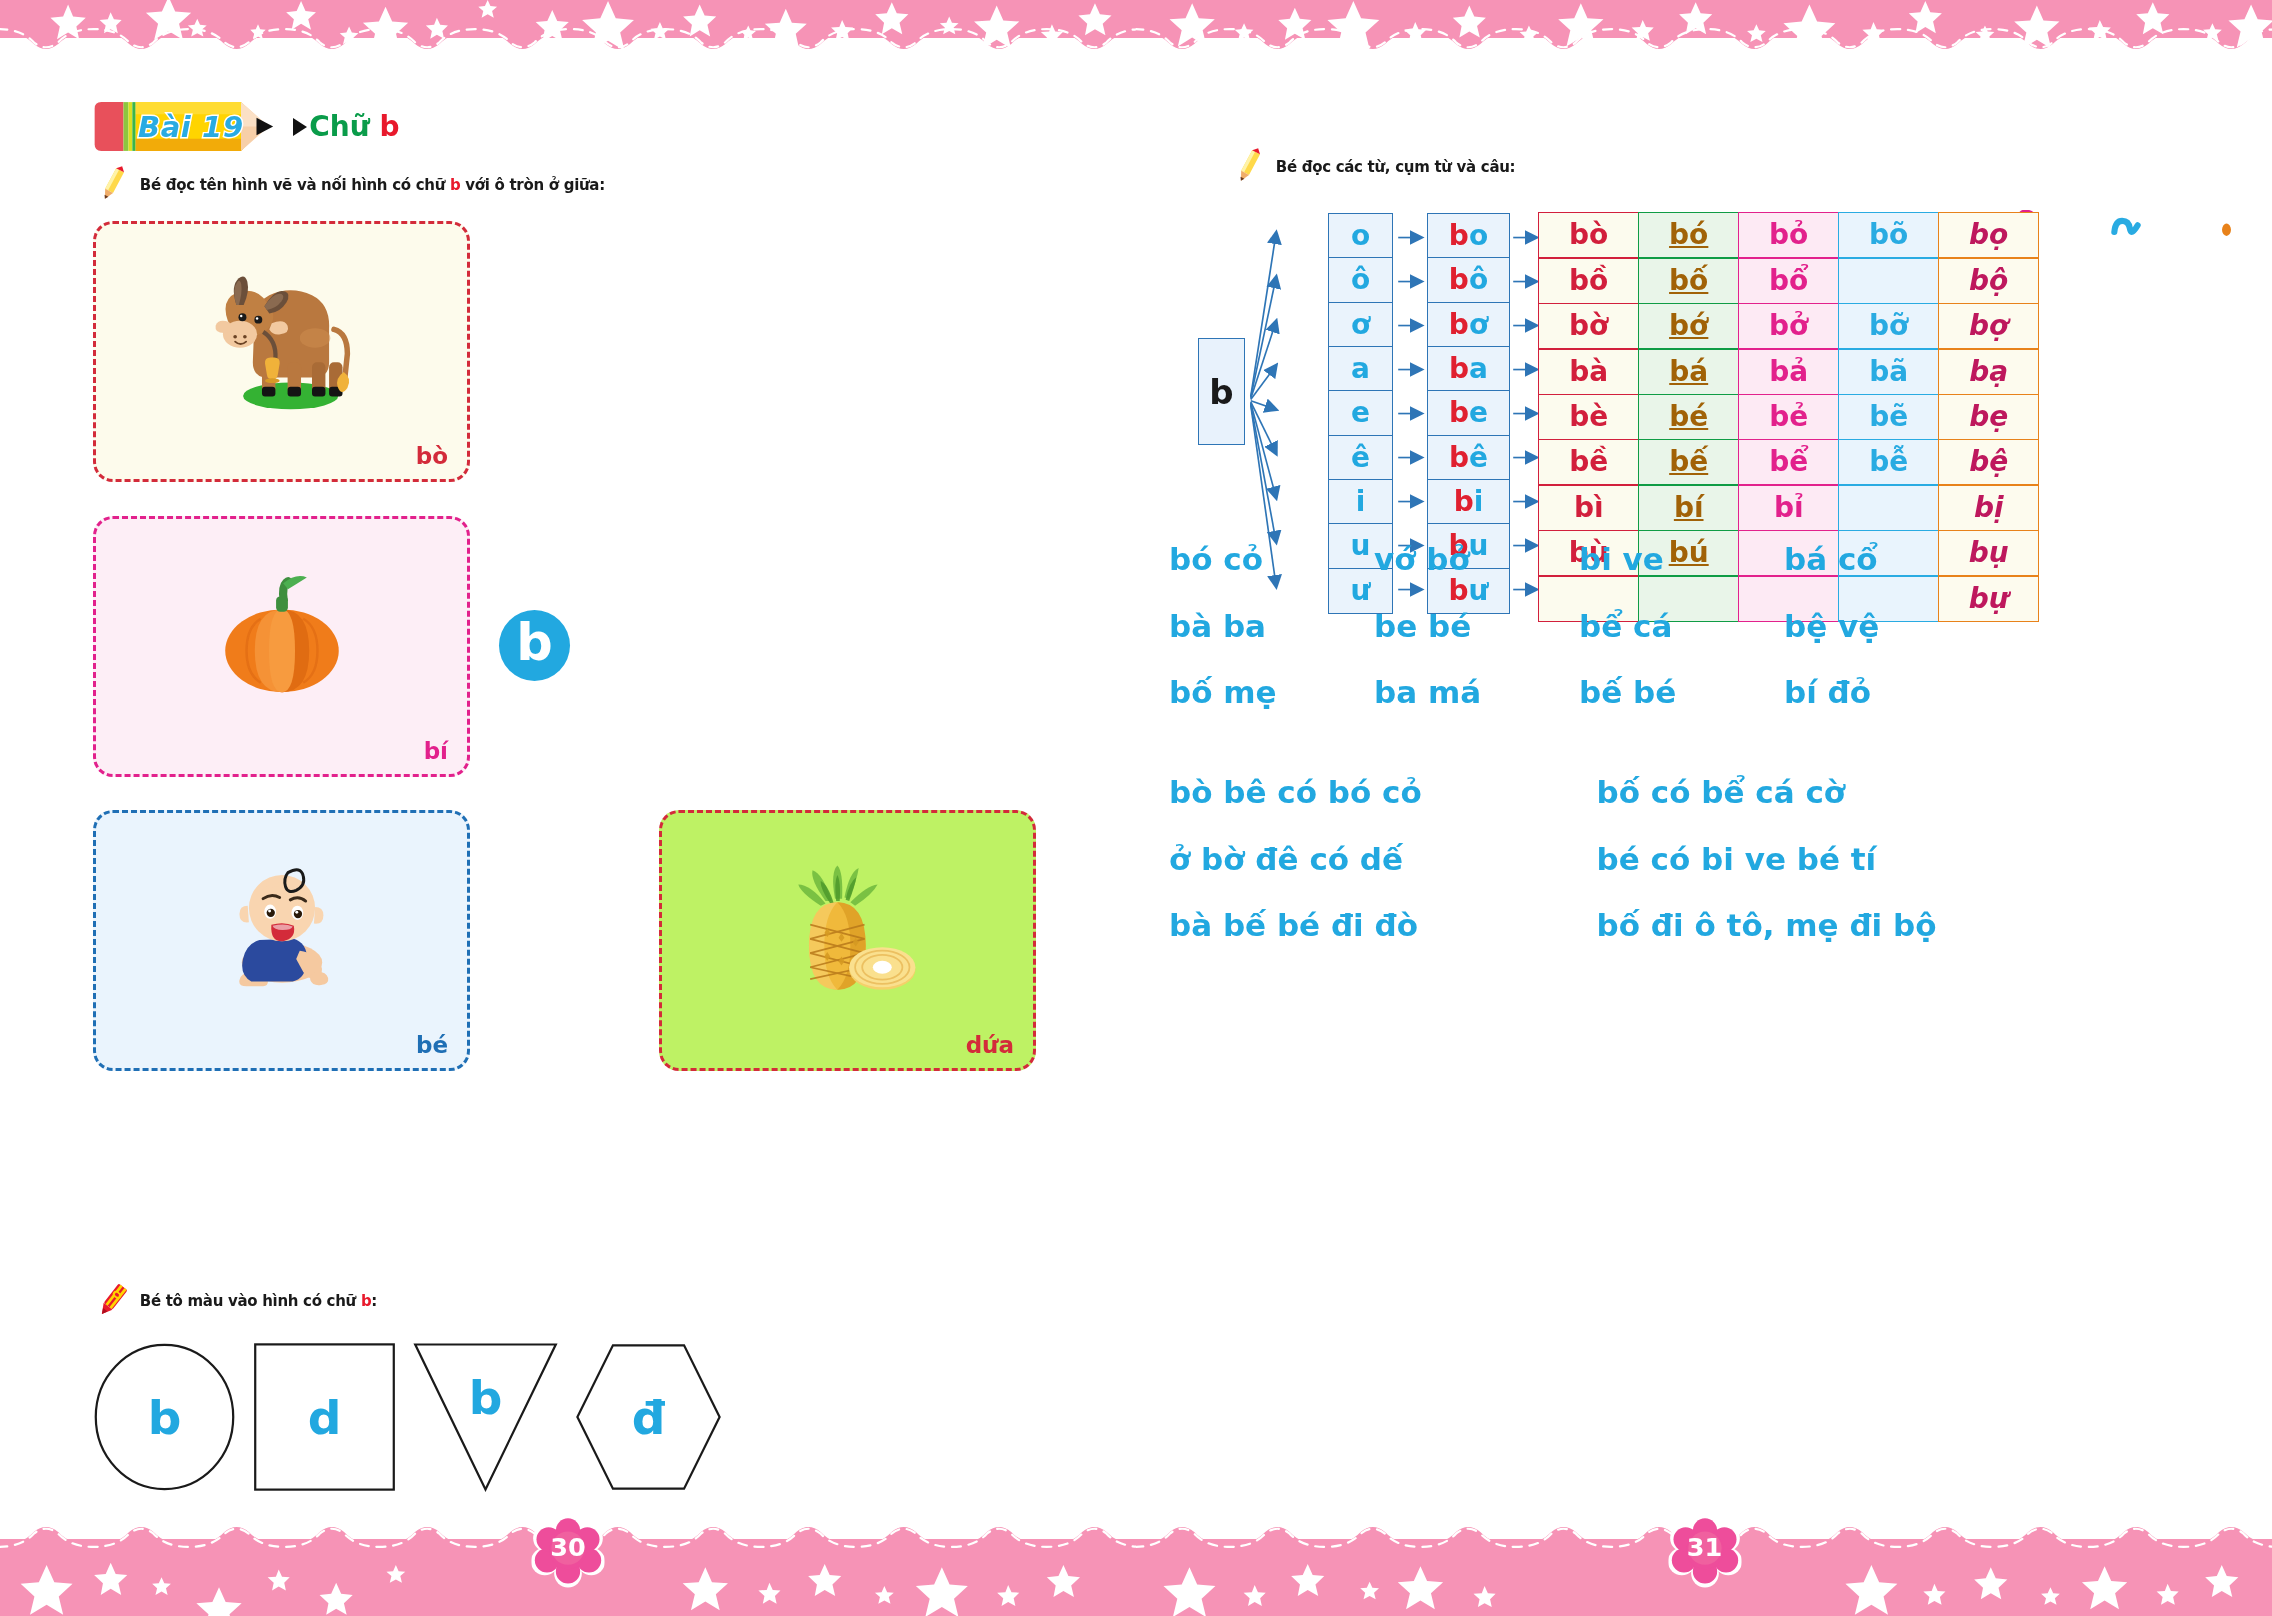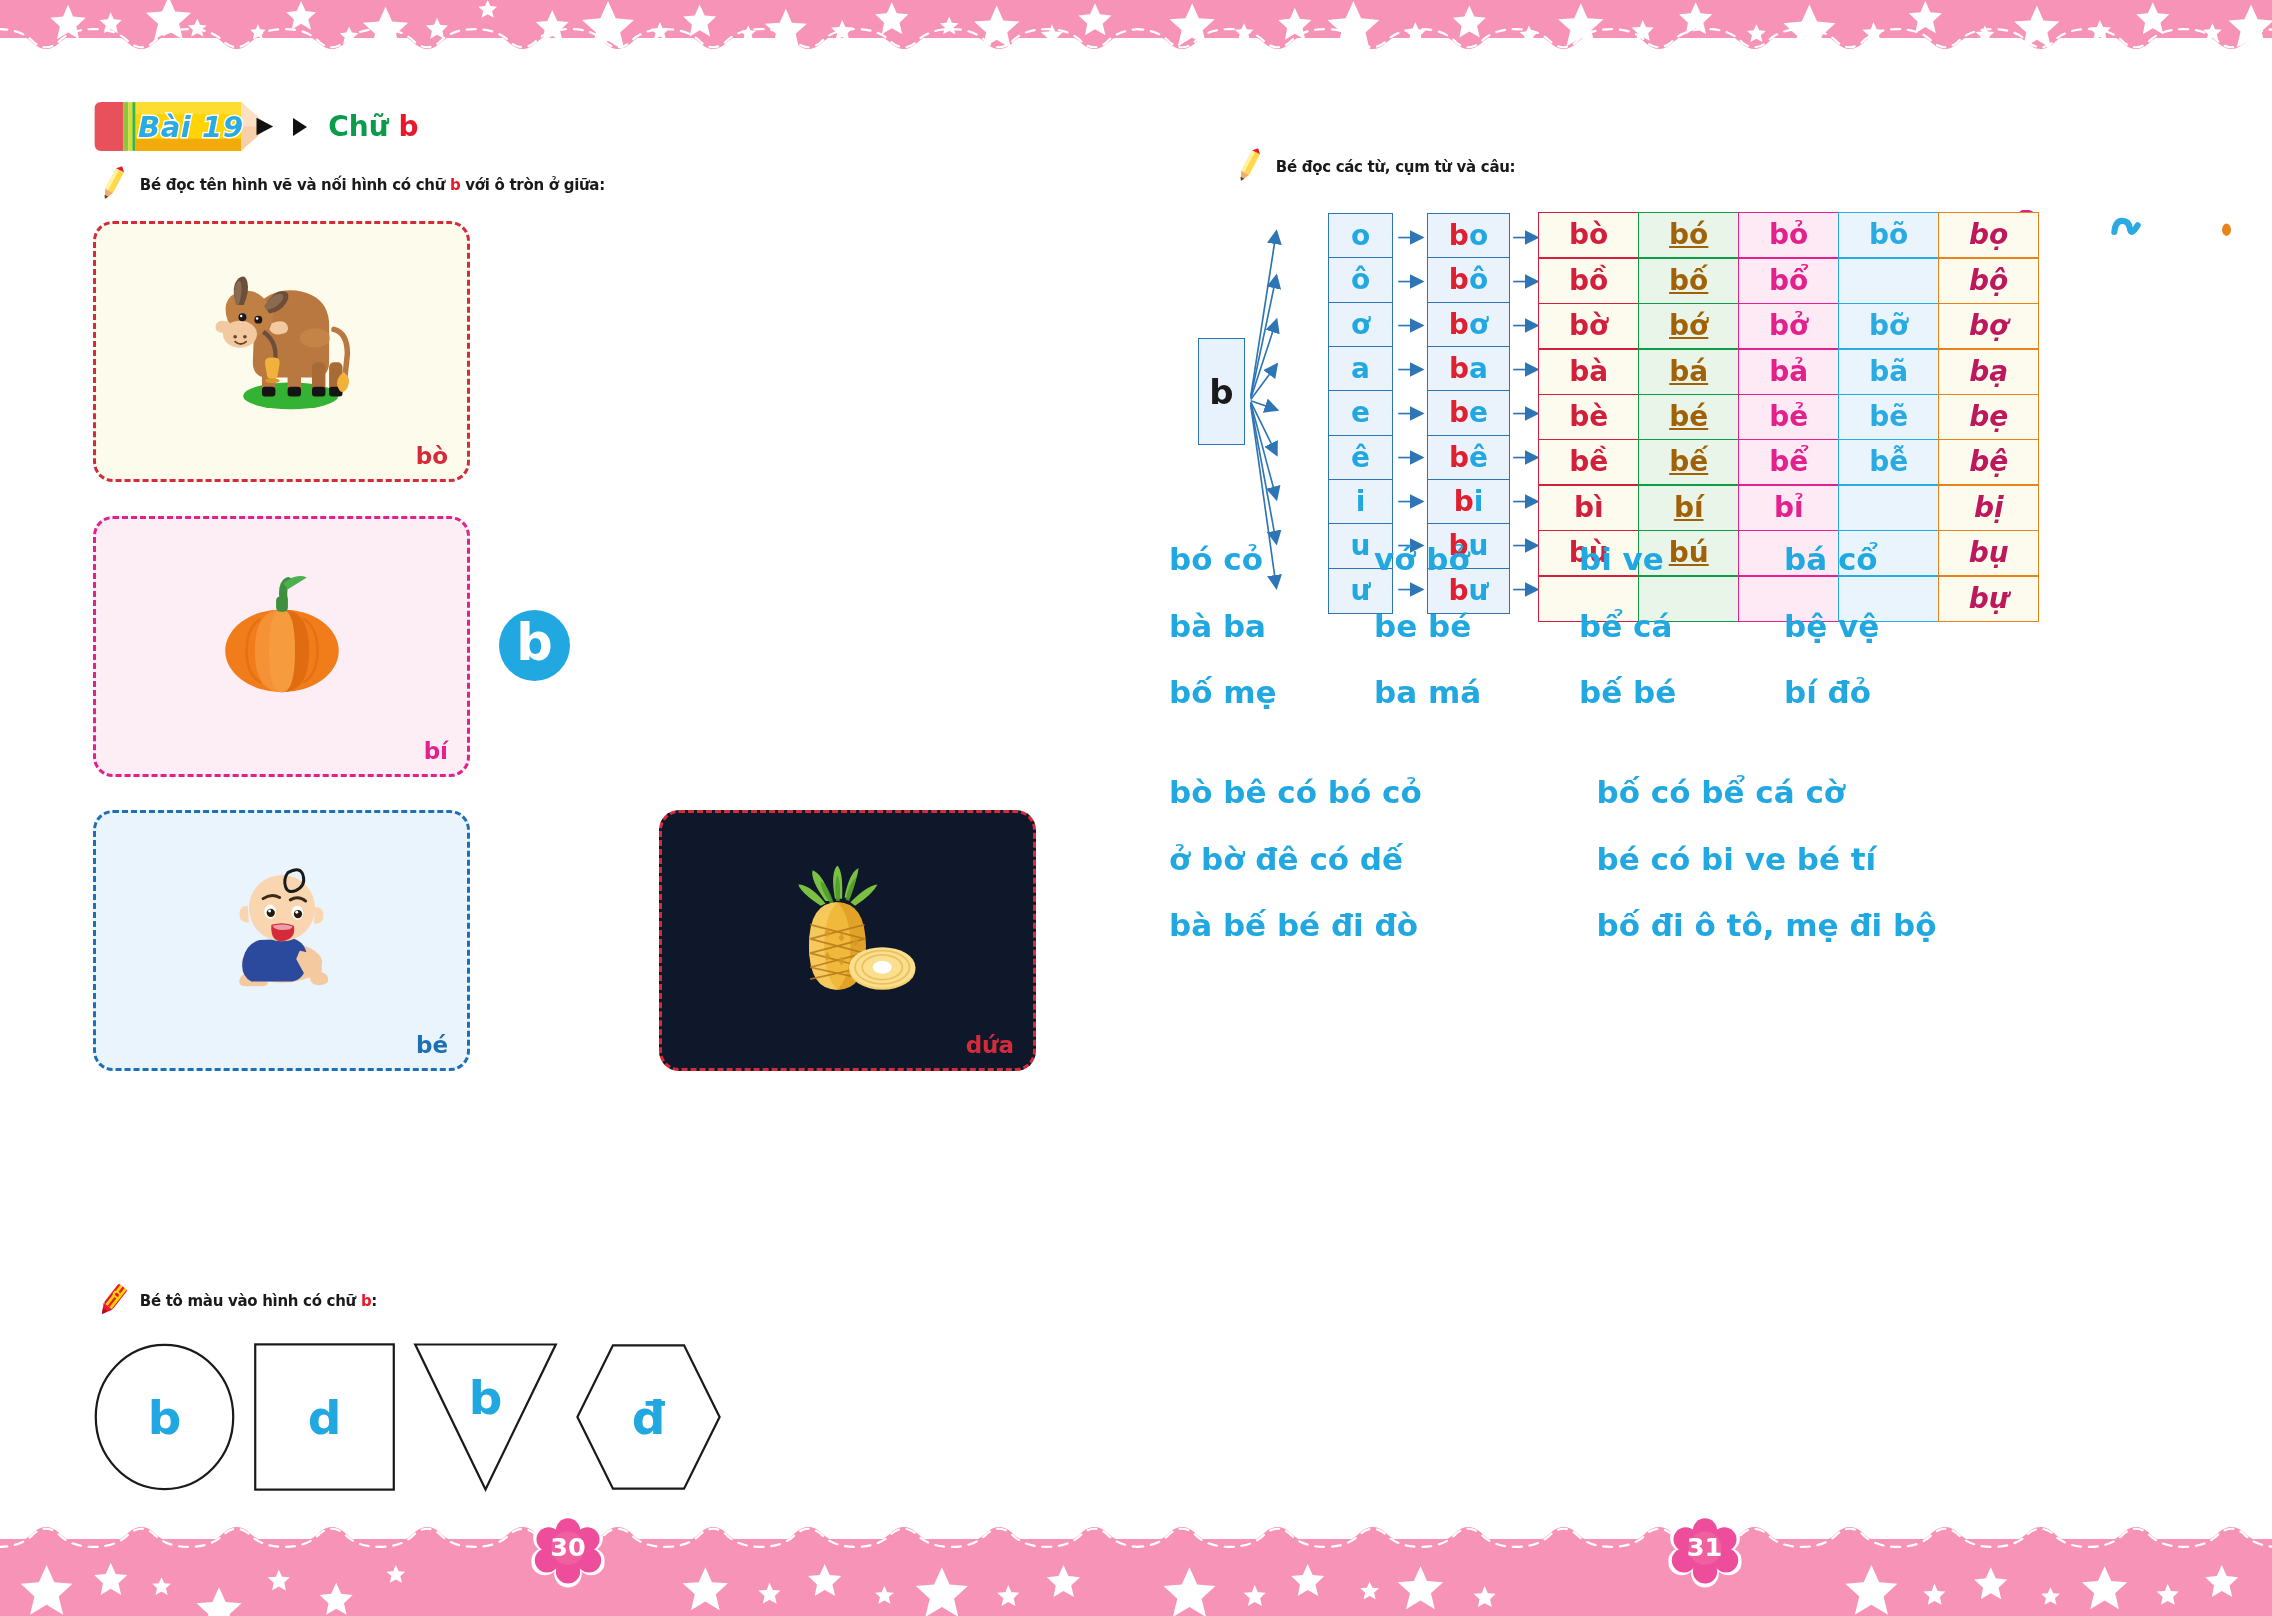--- a/index.html
+++ b/index.html
@@ -49,21 +49,21 @@
   .lesson-header { position:absolute; left:90px; top:46px; display:flex; align-items:center; }
   .pencil-tag { position:relative; width:200px; height:51px; }
   .pencil-tag svg { display:block; }
   .pencil-label {
     position:absolute; left:48px; top:50%; transform:translateY(-50%);
     font-size:29px; font-weight:bold; font-style:italic; color:#29abe2;
     -webkit-text-stroke:2.8px #ffffff; paint-order:stroke fill;
     letter-spacing:0.6px; white-space:nowrap;
   }
   .arrow-tri { margin-left:3.3px; width:0;height:0; border-left:14.4px solid #111; border-top:9.4px solid transparent; border-bottom:9.4px solid transparent; }
-  .chu-b { margin-left:21px; font-size:28px; font-weight:bold; color:#0a9c4a; white-space:nowrap; }
+  .chu-b { margin-left:2px; font-size:28px; font-weight:bold; color:#0a9c4a; white-space:nowrap; }
   .chu-b .red { color:#e8192c; }
 
   .instruction { position:absolute; display:flex; align-items:center; }
   .instruction .txt { font-size:15px; font-weight:bold; color:#1a1a1a; white-space:nowrap; letter-spacing:-0.3px; }
   .instruction .txt .red { color:#e8192c; }
   .ins-icon { width:39px; height:39px; margin-right:7.8px; flex:none; }
 
   #ins-1 { left:93px; top:110px; }
   #ins-2 { left:93px; top:1226px; }
   #ins-3 { left:93px; top:92px; }
@@ -302,21 +302,21 @@
               <circle cx="175" cy="85" r="2.5" fill="#fff"></circle>
               <path d="M132,106 q22,-6 38,2 q4,22 -18,26 q-22,2 -20,-28 z" fill="#d32b3a"></path>
               <path d="M134,108 q20,-5 34,1 q-2,6 -17,6 q-15,0 -17,-7 z" fill="#fff" opacity="0.55"></path>
               <path d="M92,74 q-14,0 -14,14 q0,16 16,14" fill="#f9d5b0"></path>
               <path d="M206,76 q14,0 14,14 q0,16 -16,14" fill="#f9d5b0"></path>
             </svg>
           </div>
           <div class="lbl" style="color:#1f6fb5;">bé</div>
         </div>
 
-        <div class="card" style="left:659px; top:755px; width:377px; height:261px; background:#0f172a; border-color:#d32b3a;">
+        <div class="card" style="left:659px; top:755px; width:377px; height:261px; background:#bef264; border-color:#d32b3a;">
           <div class="pic">
             <svg viewBox="0 0 300 230" width="178" height="136">
               <g fill="#7ac143">
                 <path d="M128,62 q-8,-44 4,-56 q10,10 8,56 z"></path>
                 <path d="M112,66 q-26,-36 -22,-52 q18,6 32,52 z"></path>
                 <path d="M144,60 q8,-42 24,-50 q-2,18 -16,52 z"></path>
                 <path d="M104,74 q-34,-22 -38,-36 q20,0 46,32 z"></path>
                 <path d="M154,68 q28,-28 46,-30 q-8,16 -38,36 z"></path>
               </g>
               <g fill="#4e9a2b" opacity="0.85">

